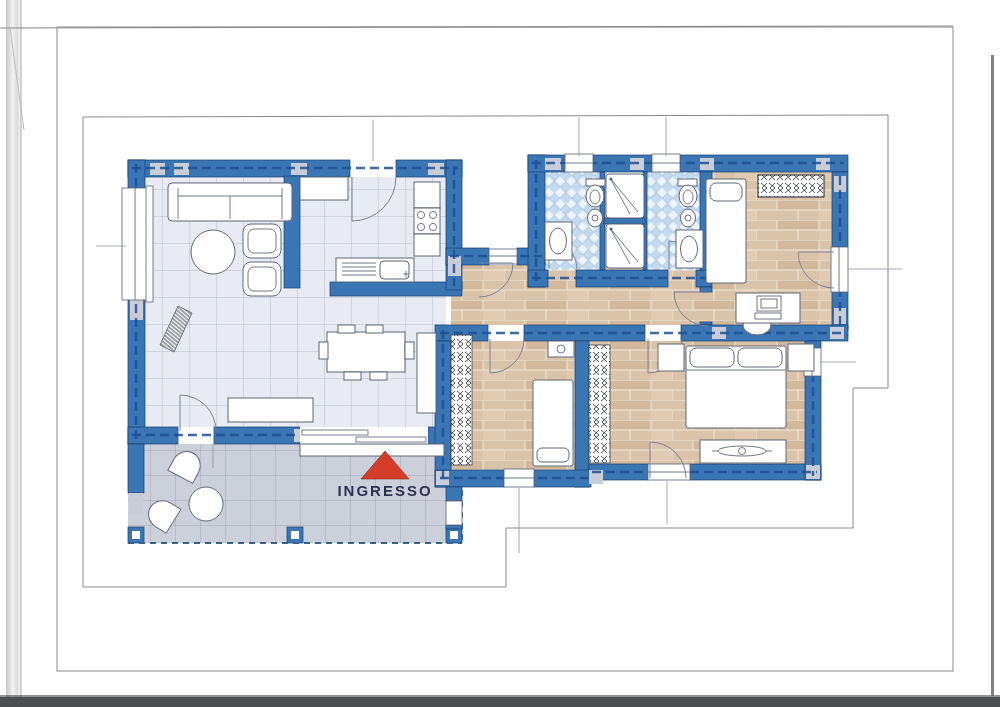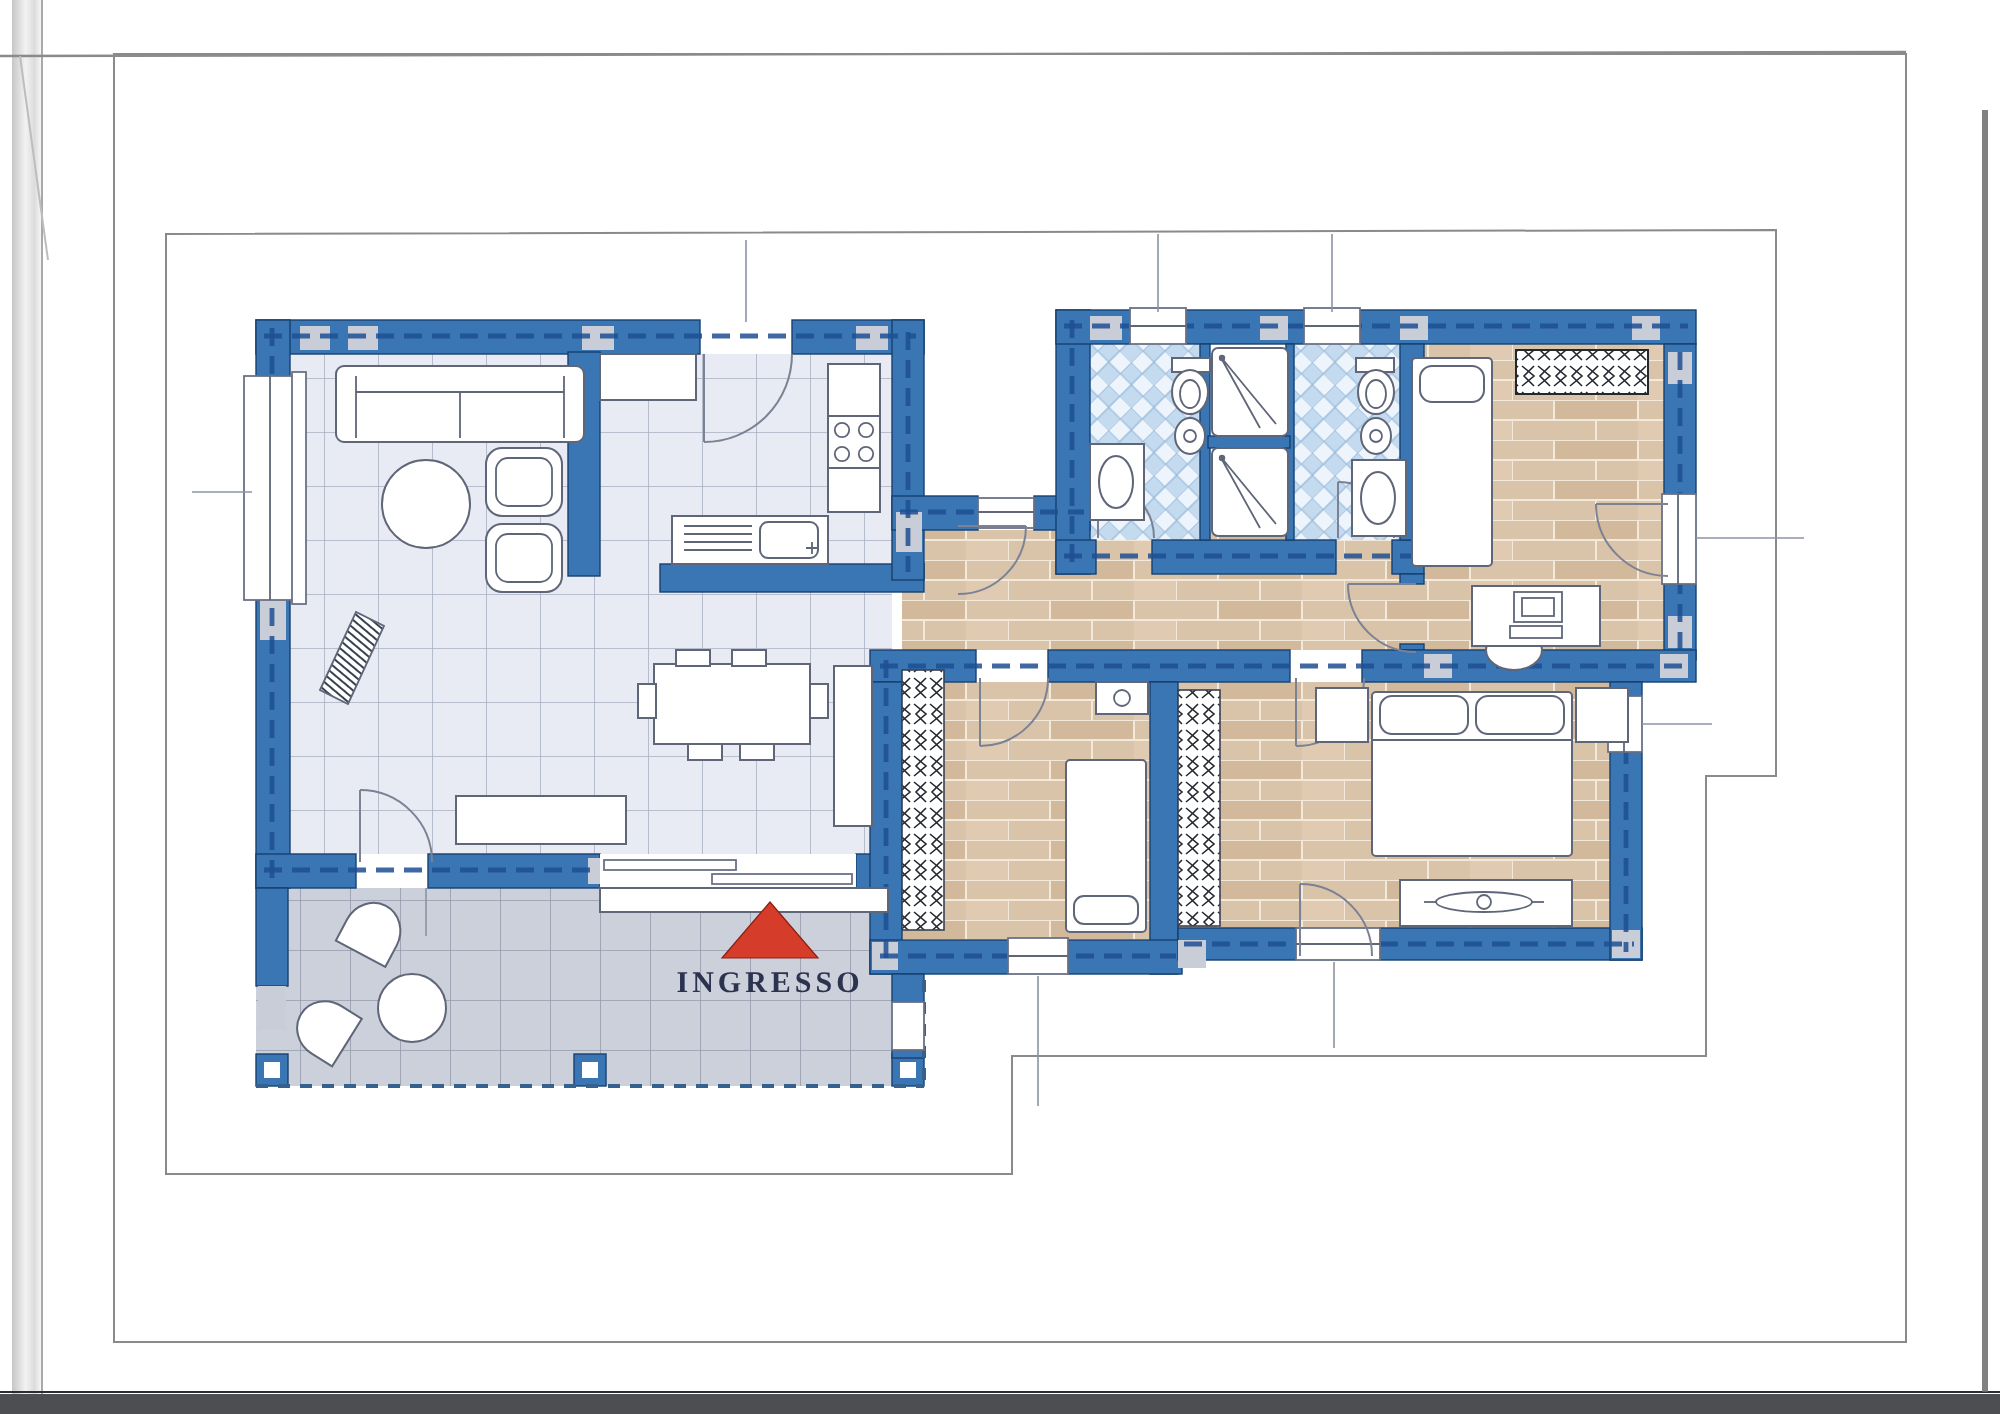--- a/index.html
+++ b/index.html
@@ -1,17 +1,17 @@
 <!DOCTYPE html>
 <html style="--c-wall: #3b76b4; --c-dash: #1e4f93; --c-pier: #c9cdd7; --c-tile: #e8ebf3; --c-tile-line: #a9b0c2; --c-terrace: #ccd0da; --c-terrace-line: #959bac; --c-parquet: #d9c3a9; --c-parquet-line: #f2e9da; --c-bath: #c3daef; --c-bath-light: #eef4fb; --c-red: #d63c2a; --c-navy: #2c3350; --c-outline: #5f6678;"><head>
 <meta charset="utf-8">
 <style>
   html,body{margin:0;padding:0;background:#ffffff;}
   .stage{position:relative;width:1000px;height:707px;background:#fff;overflow:hidden;
-         font-family:Liberation Serif, serif;}
+         font-family:Liberation Sans, sans-serif;}
   svg{display:block}
   .wall{fill:var(--c-wall);stroke:#16406f;stroke-width:.7}
   .pier{fill:var(--c-pier);stroke:none}
   .furn{fill:#ffffff;stroke:var(--c-outline);stroke-width:1}
   .furnL{fill:none;stroke:var(--c-outline);stroke-width:.9}
   .win{fill:#ffffff;stroke:#6a7287;stroke-width:.9}
   .arc{fill:none;stroke:#7b8294;stroke-width:1}
   .dash{fill:none;stroke:var(--c-dash);stroke-width:2.4;stroke-dasharray:9 5;opacity:.85}
   .tdash{fill:none;stroke:#35618f;stroke-width:2;stroke-dasharray:6 5}
   .dim{stroke:#8b93a3;stroke-width:.8}

